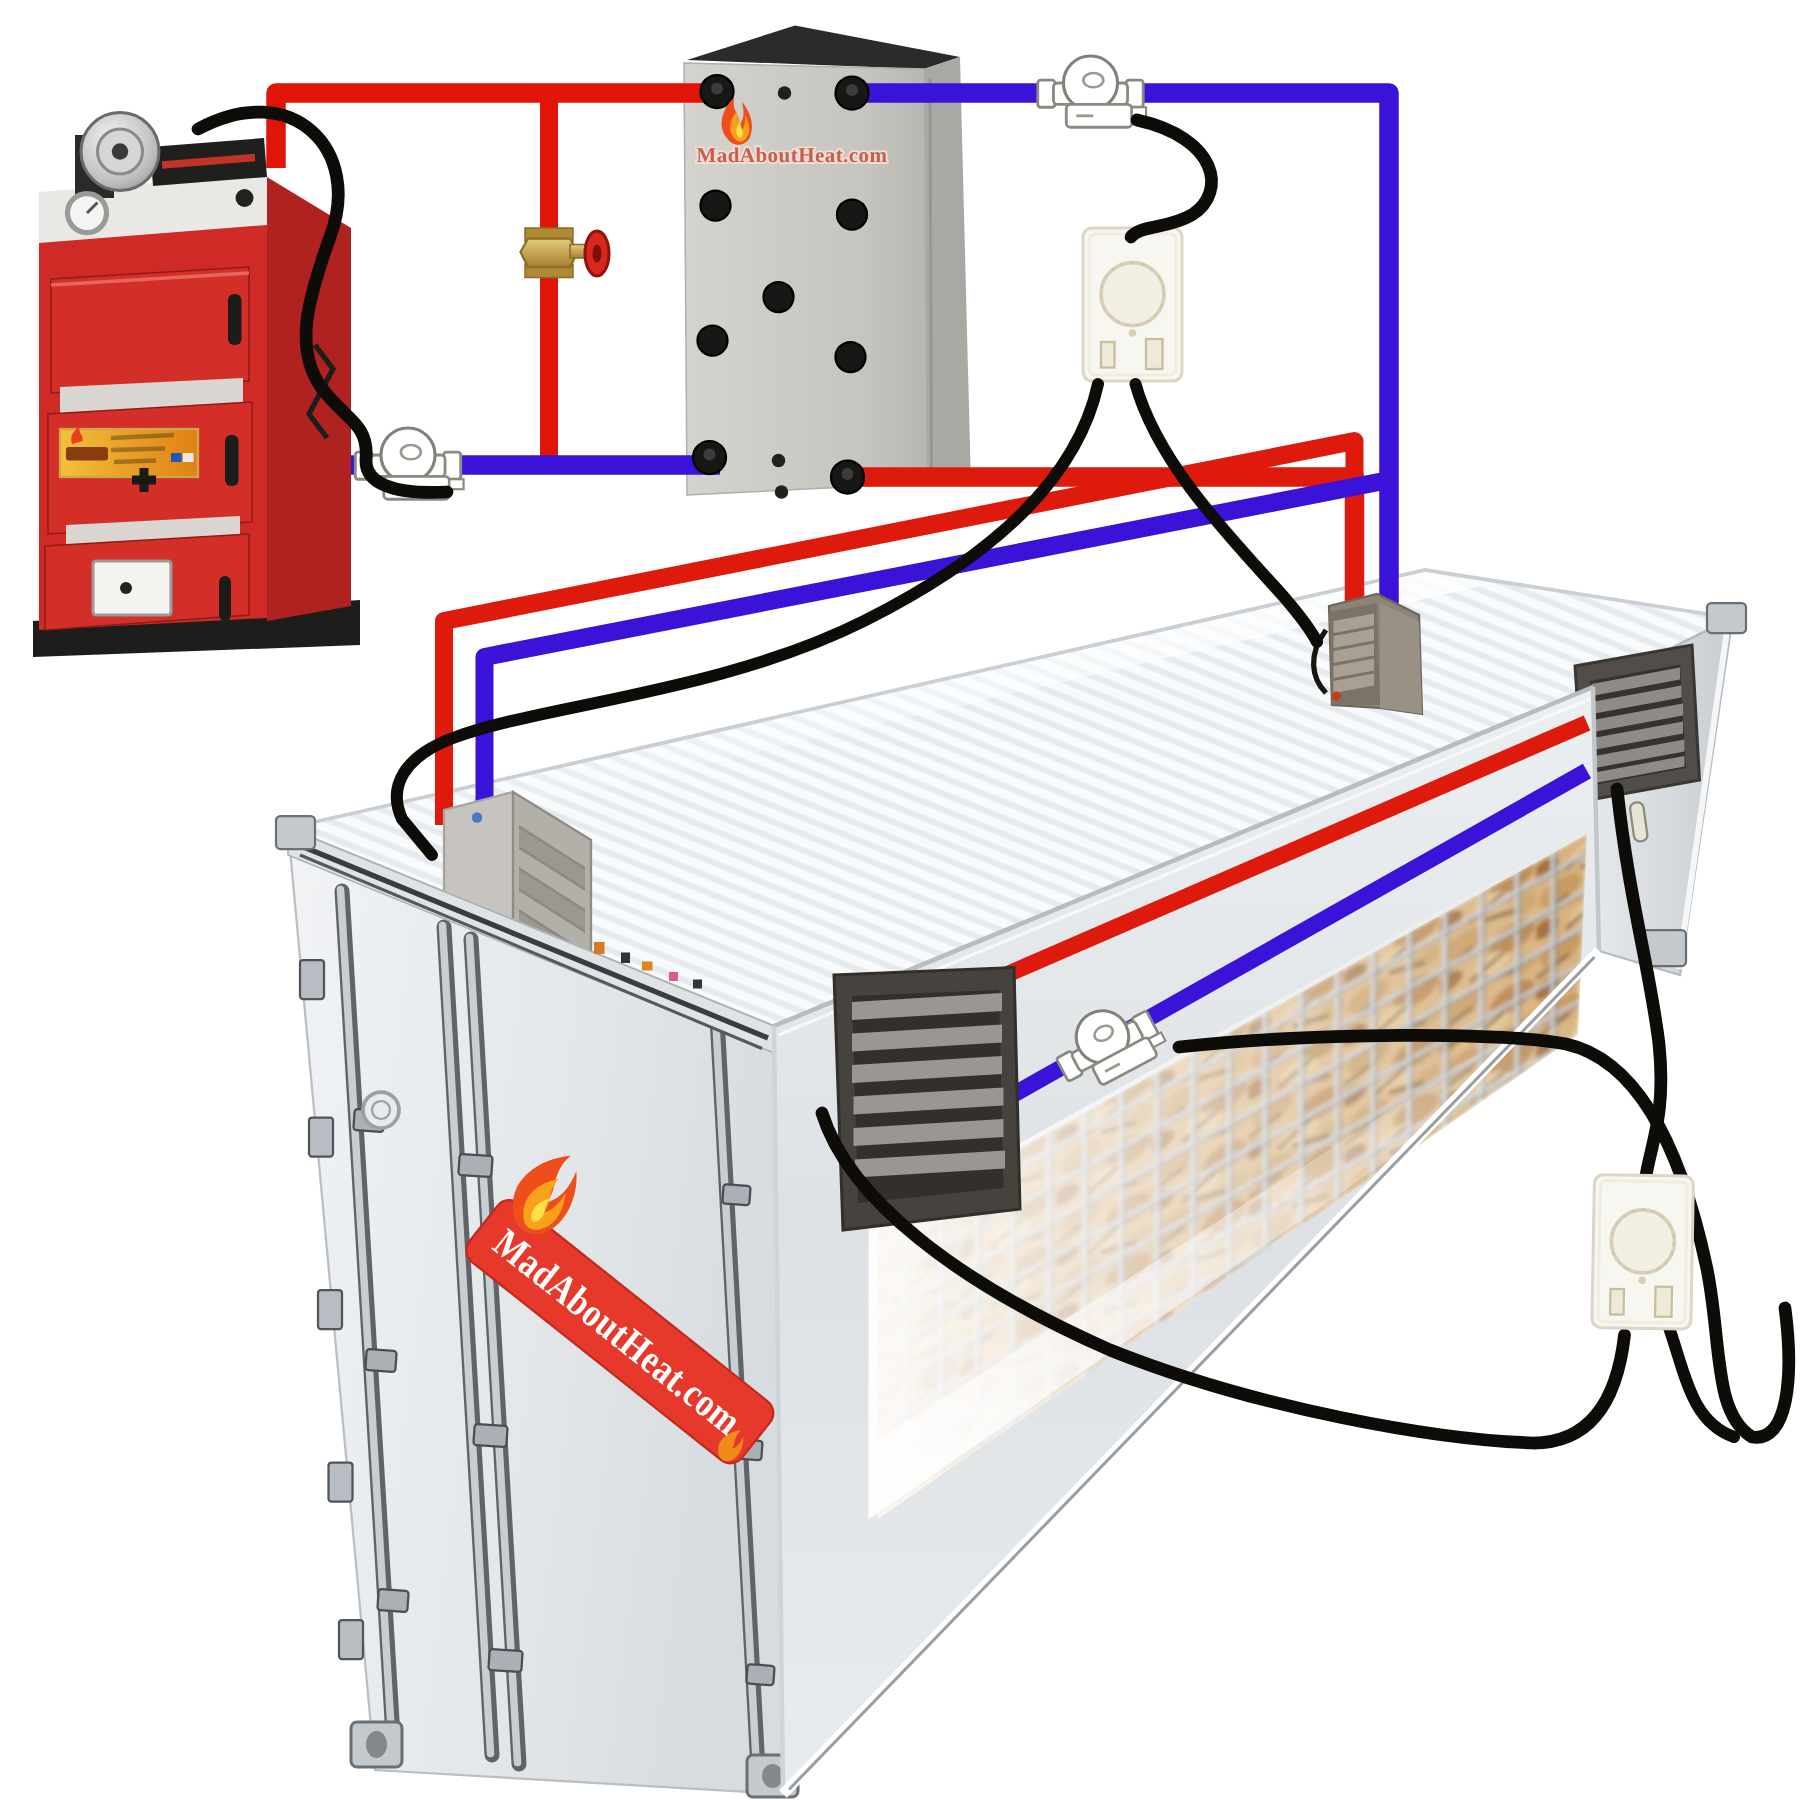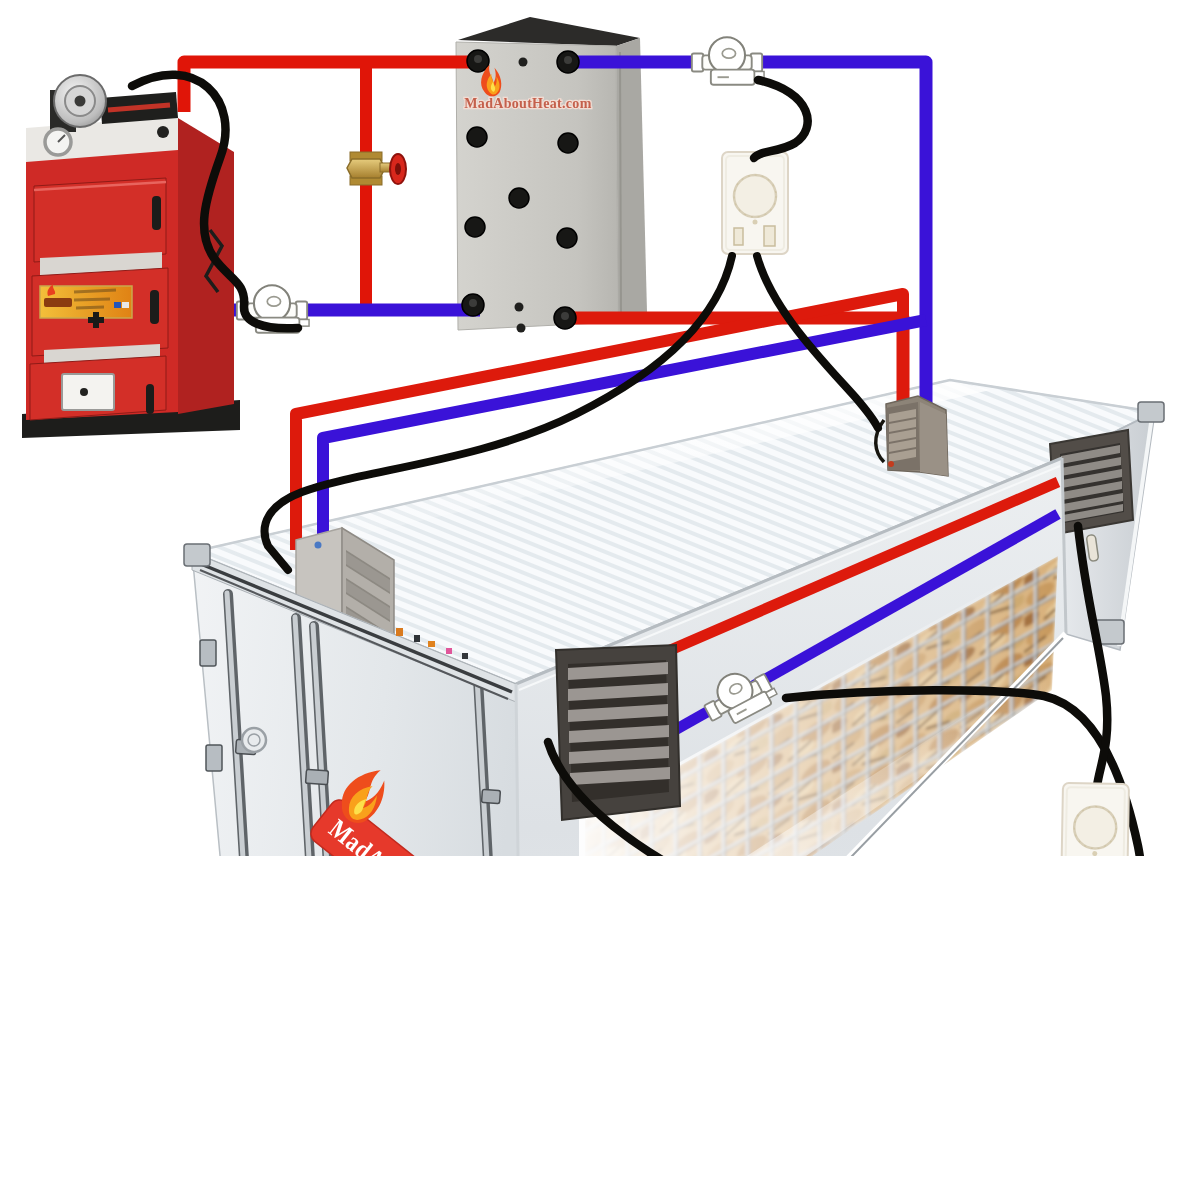--- a/index.html
+++ b/index.html
@@ -1,16 +1,16 @@
 <!DOCTYPE html>
 <html><head>
 <meta charset="utf-8">
 <style>
   html,body{margin:0;padding:0;background:#ffffff;}
-  .stage{width:1200px;height:856px;position:relative;background:#ffffff;overflow:hidden;
+  .stage{width:1200px;height:1200px;position:relative;background:#ffffff;overflow:hidden;
          font-family:"Liberation Serif", serif;}
   svg{display:block}
   text{font-family:"Liberation Serif", serif;}
 </style>
 </head>
 <body>
 
 <div class="stage">
 <svg viewBox="0 0 1200 1200" width="1200" height="1200">
 <defs>

